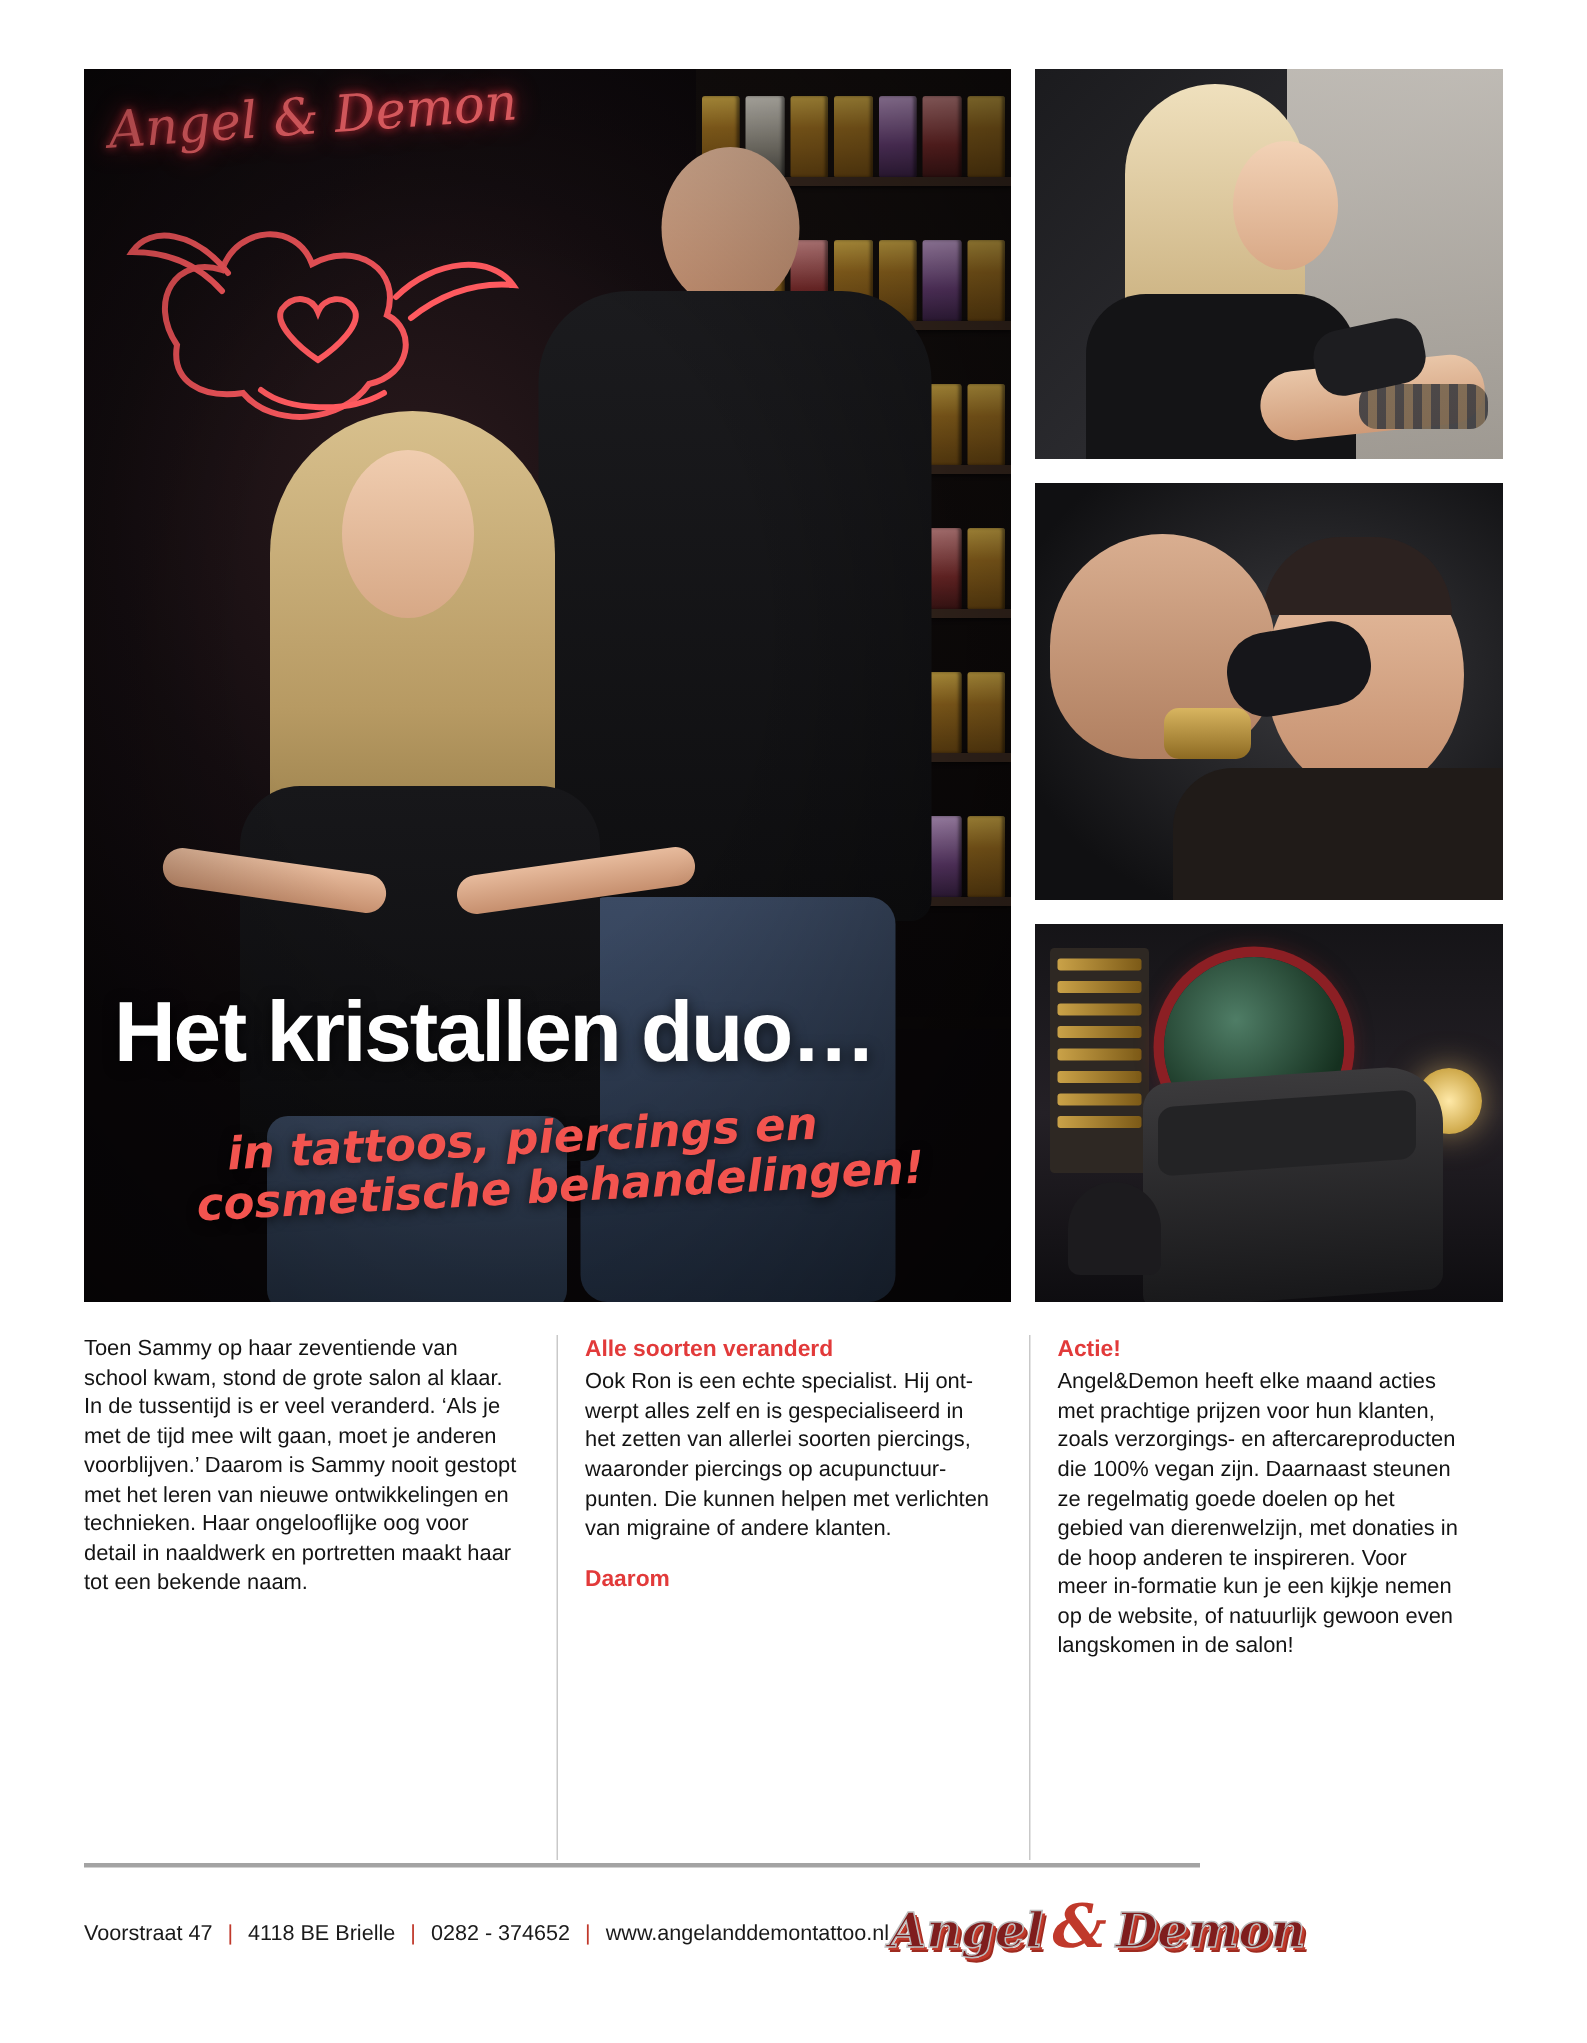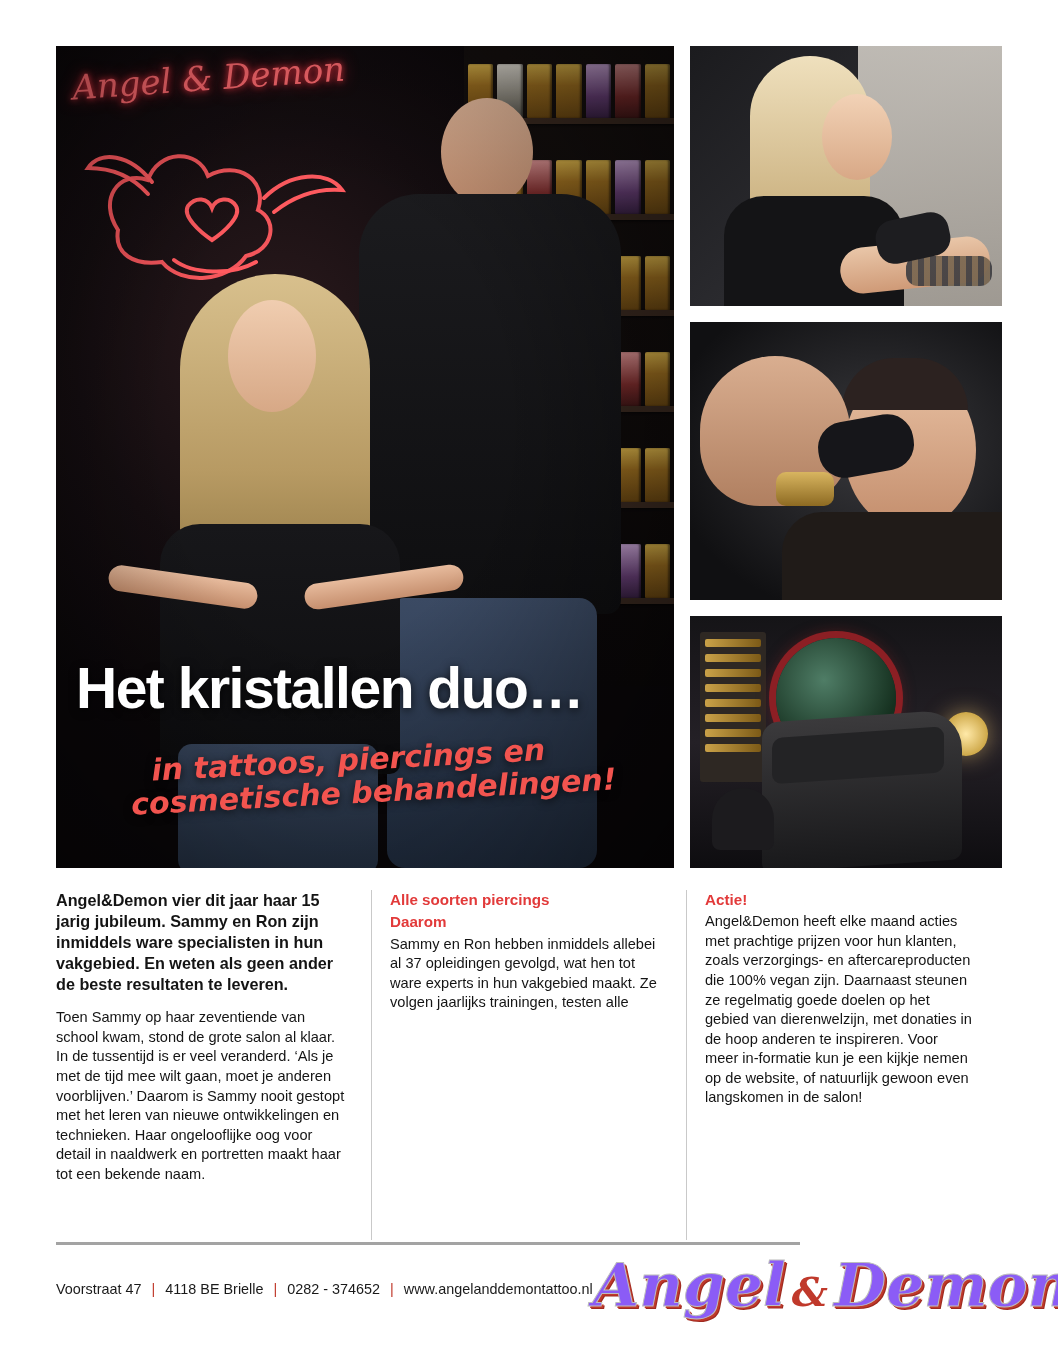--- a/index.html
+++ b/index.html
@@ -248,22 +248,22 @@
   .logo {
     position: relative; padding-top: 10px;
     text-align: right;
     line-height: 1;
     white-space: nowrap;
   }
   .logo .word {
     font-family: "DejaVu Serif", serif;
     font-style: italic;
     font-weight: 700;
-    font-size: 60px;
-    color: #8b5cf6;
+    font-size: 32px;
+    color: #7f1d1d;
     -webkit-text-stroke: 1px #bdbdbd;
     text-shadow:
       2px 2px 0 #c0392b,
       3px 3px 0 #9e2b20;
   }
   .logo .amp {
     font-family: "DejaVu Serif", serif;
     font-style: italic;
     font-weight: 700;
     font-size: 40px;
@@ -417,28 +417,27 @@
       <div class="s3-mirror"></div>
       <div class="s3-light"></div>
       <div class="s3-chair"></div>
       <div class="s3-stool"></div>
     </div>
   </div>
 
   <div class="columns">
 
     <div class="col">
-      <p class="lead">Angel&amp;Demon vier dit jaar haar 15 jarig jubileum. Sammy en Ron zijn inmiddels ware specialisten in hun vakgebied. En weten als geen ander de beste resultaten te leveren.</p>
       <p>Toen Sammy op haar zeventiende van school kwam, stond de grote salon al klaar. In de tussentijd is er veel veranderd. ‘Als je met de tijd mee wilt gaan, moet je anderen voorblijven.’ Daarom is Sammy nooit gestopt met het leren van nieuwe ontwikkelingen en technieken. Haar ongelooflijke oog voor detail in naaldwerk en portretten maakt haar tot een bekende naam.</p>
     </div>
 
     <div class="col">
-      <h3 class="sec">Alle soorten piercings</h3>
+      <h3 class="sec">Alle soorten veranderd</h3>
+      <p>Ook Ron is een echte specialist. Hij ont-werpt alles zelf en is gespecialiseerd in het zetten van allerlei soorten piercings, waaronder piercings op acupunctuur-punten. Die kunnen helpen met verlichten van migraine of andere klanten.</p>
       <h3 class="sec">Daarom</h3>
-      <p>Sammy en Ron hebben inmiddels allebei al 37 opleidingen gevolgd, wat hen tot ware experts in hun vakgebied maakt. Ze volgen jaarlijks trainingen, testen alle</p>
     </div>
 
     <div class="col">
       <h3 class="sec">Actie!</h3>
       <p>Angel&amp;Demon heeft elke maand acties met prachtige prijzen voor hun klanten, zoals verzorgings- en aftercareproducten die 100% vegan zijn. Daarnaast steunen ze regelmatig goede doelen op het gebied van dierenwelzijn, met donaties in de hoop anderen te inspireren. Voor meer in-formatie kun je een kijkje nemen op de website, of natuurlijk gewoon even langskomen in de salon!</p>
     </div>
   </div>
 
   <div class="footer">
     <div class="footer-info">

